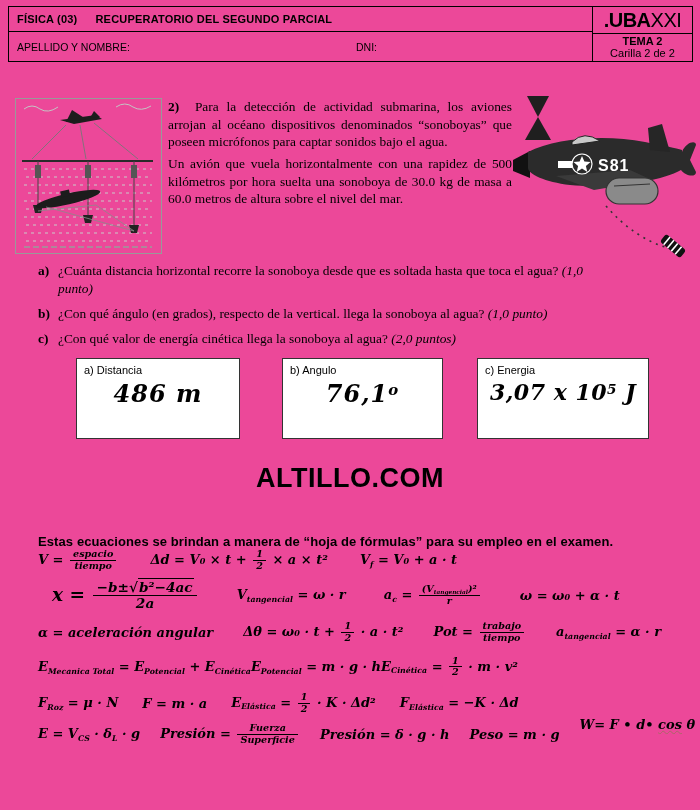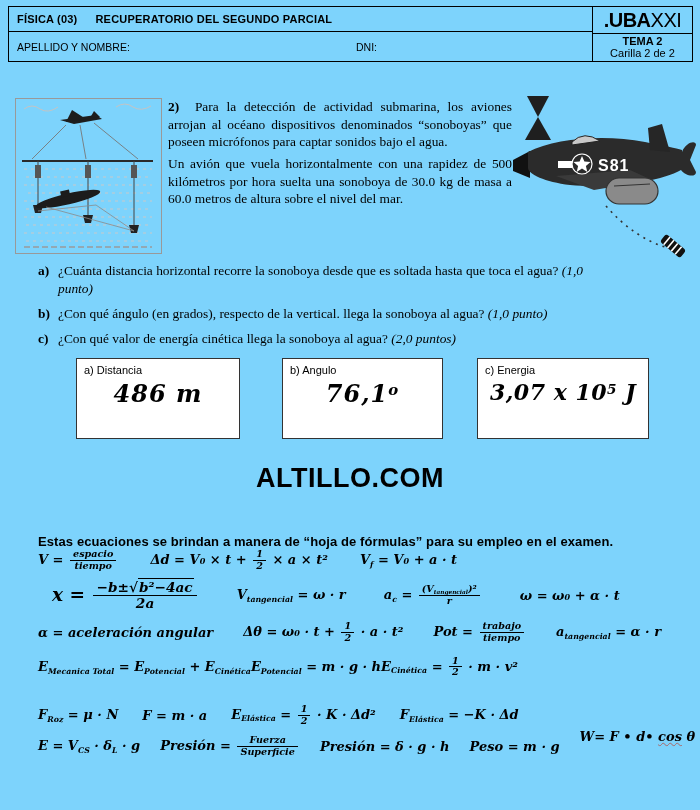--- a/index.html
+++ b/index.html
@@ -1,16 +1,16 @@
 <!DOCTYPE html>
 <html><head>
 <meta charset="utf-8">
 <style>
   html,body{margin:0;padding:0;background:#fff;}
-  #page{position:relative;width:700px;height:810px;background:#7dd3fc;color:#000;
+  #page{position:relative;width:700px;height:810px;background:#ec4899;color:#000;
         font-family:"Liberation Serif", serif;overflow:hidden;}
 
   
   .hdr{position:absolute;left:8px;top:6px;width:683px;height:54px;
        border:1px solid #000;display:flex;font-family:"Liberation Sans",sans-serif;}
   .hdr-left{flex:1;display:flex;flex-direction:column;}
   .hdr-right{width:99px;border-left:1px solid #000;display:flex;flex-direction:column;}
   .hdr-row1{height:24px;border-bottom:1px solid #000;display:flex;align-items:center;
             padding-left:8px;font-size:11px;font-weight:bold;letter-spacing:.2px;}
   .hdr-row1 .gap{width:18px;display:inline-block;}
@@ -59,21 +59,21 @@
   .fhead{font-family:"Liberation Sans",sans-serif;font-weight:bold;font-size:13px;
          margin-bottom:0;letter-spacing:.1px;}
   .frow{display:flex;align-items:center;}
   .f{font-family:"DejaVu Serif",serif;font-weight:bold;font-style:italic;
      font-size:13px;white-space:nowrap;}
   .frow1{gap:32px;}
   .frow2{gap:38px;margin-top:8px;}
   .frow2 .big{font-size:18.5px;margin-left:14px;}
   .frow3{gap:30px;margin-top:10px;}
   .frow4{margin-top:12px;}
-  .frow5{gap:24px;margin-top:26px;}
+  .frow5{gap:24px;margin-top:14px;}
   .frow6{gap:20px;margin-top:8px;}
   .frow6 .raised{position:relative;top:-10px;}
 
   .f sub{font-size:.6em;font-style:italic;vertical-align:-0.35em;}
   .f sup,.aval sup{font-size:.62em;vertical-align:.45em;}
   .frac{display:inline-flex;flex-direction:column;text-align:center;vertical-align:middle;
         font-size:.74em;line-height:1.12;padding:0 2px;}
   .frac .num{border-bottom:1px solid currentColor;padding:0 3px;}
   .frac .den{padding:0 3px;}
   .rad{font-style:normal;}

